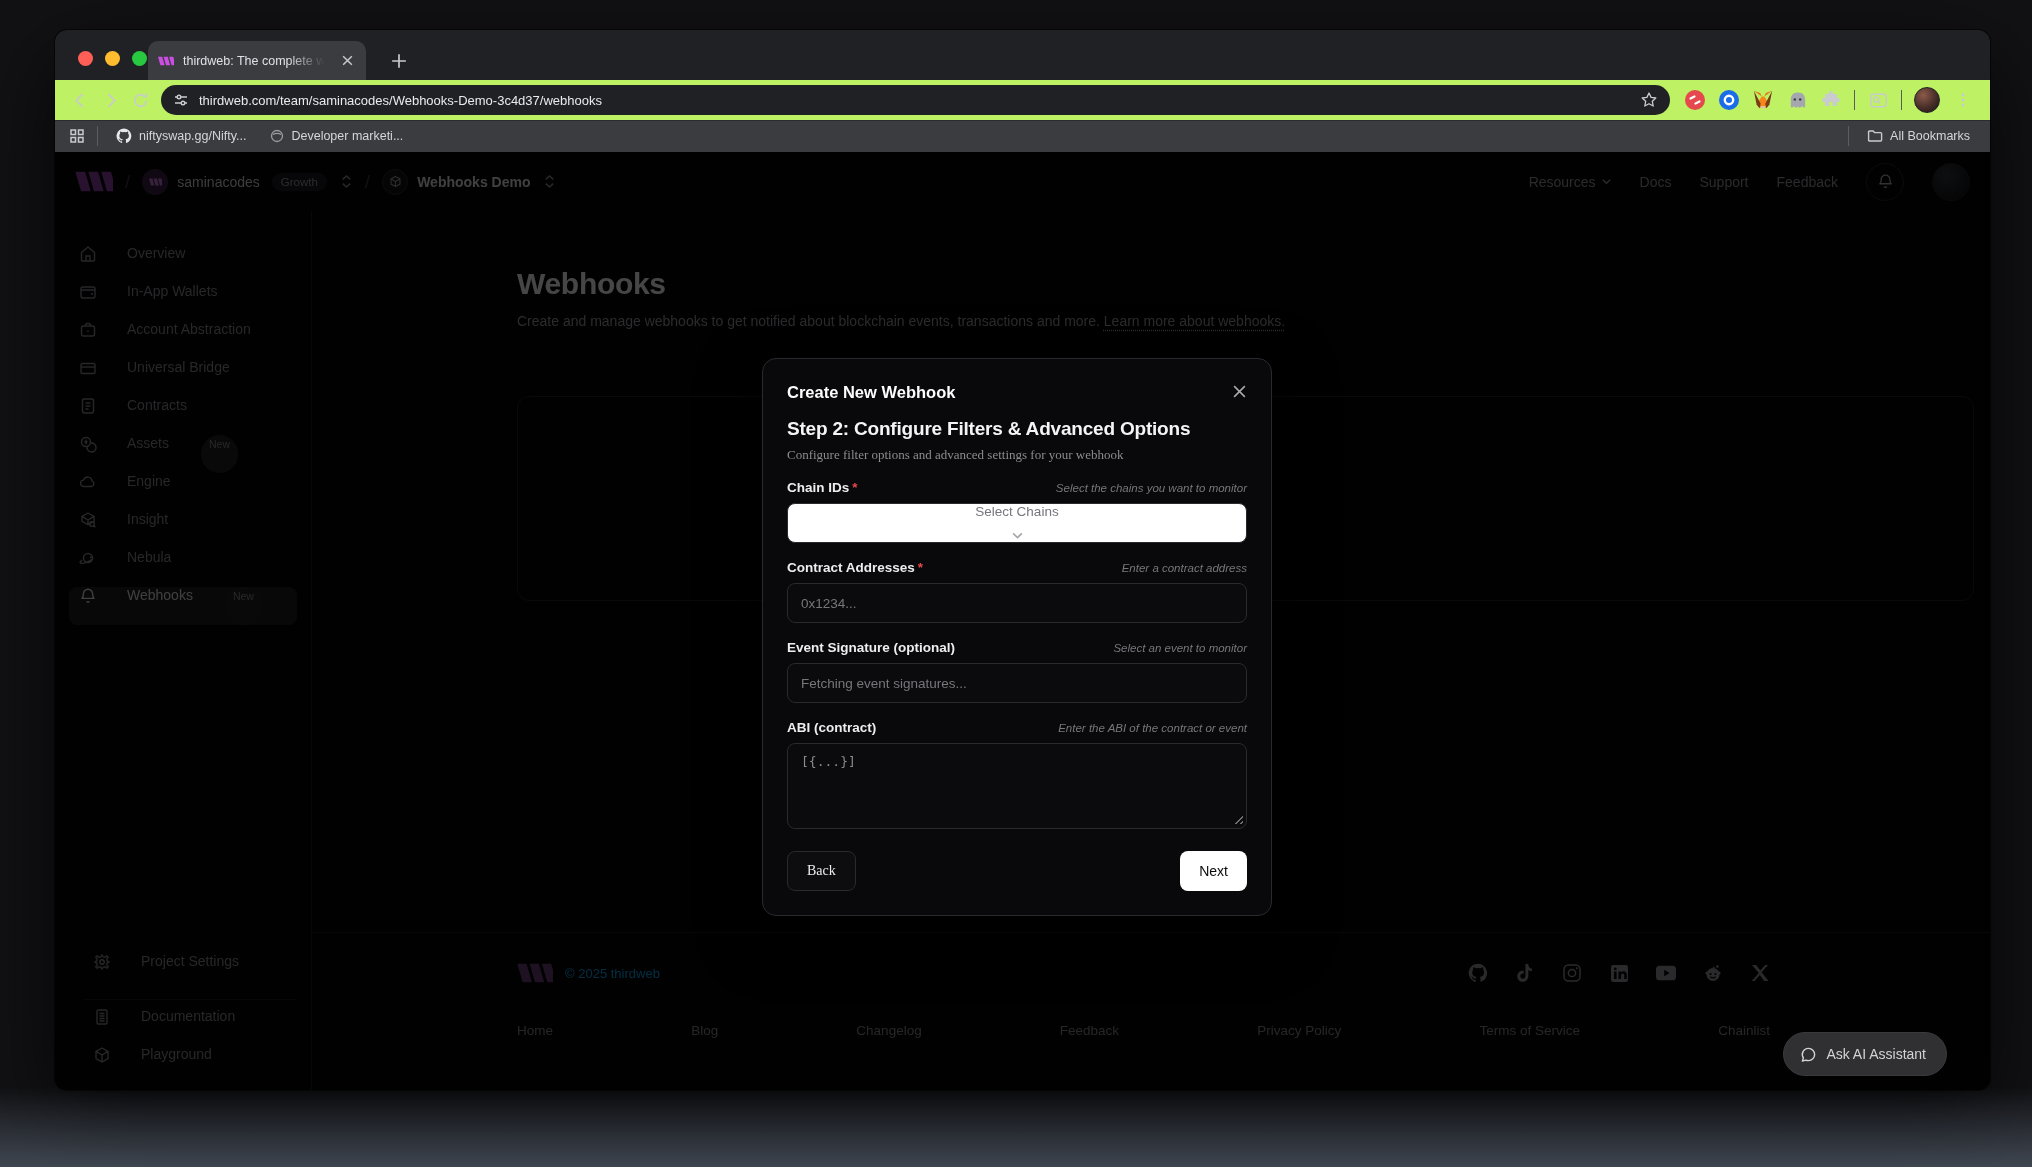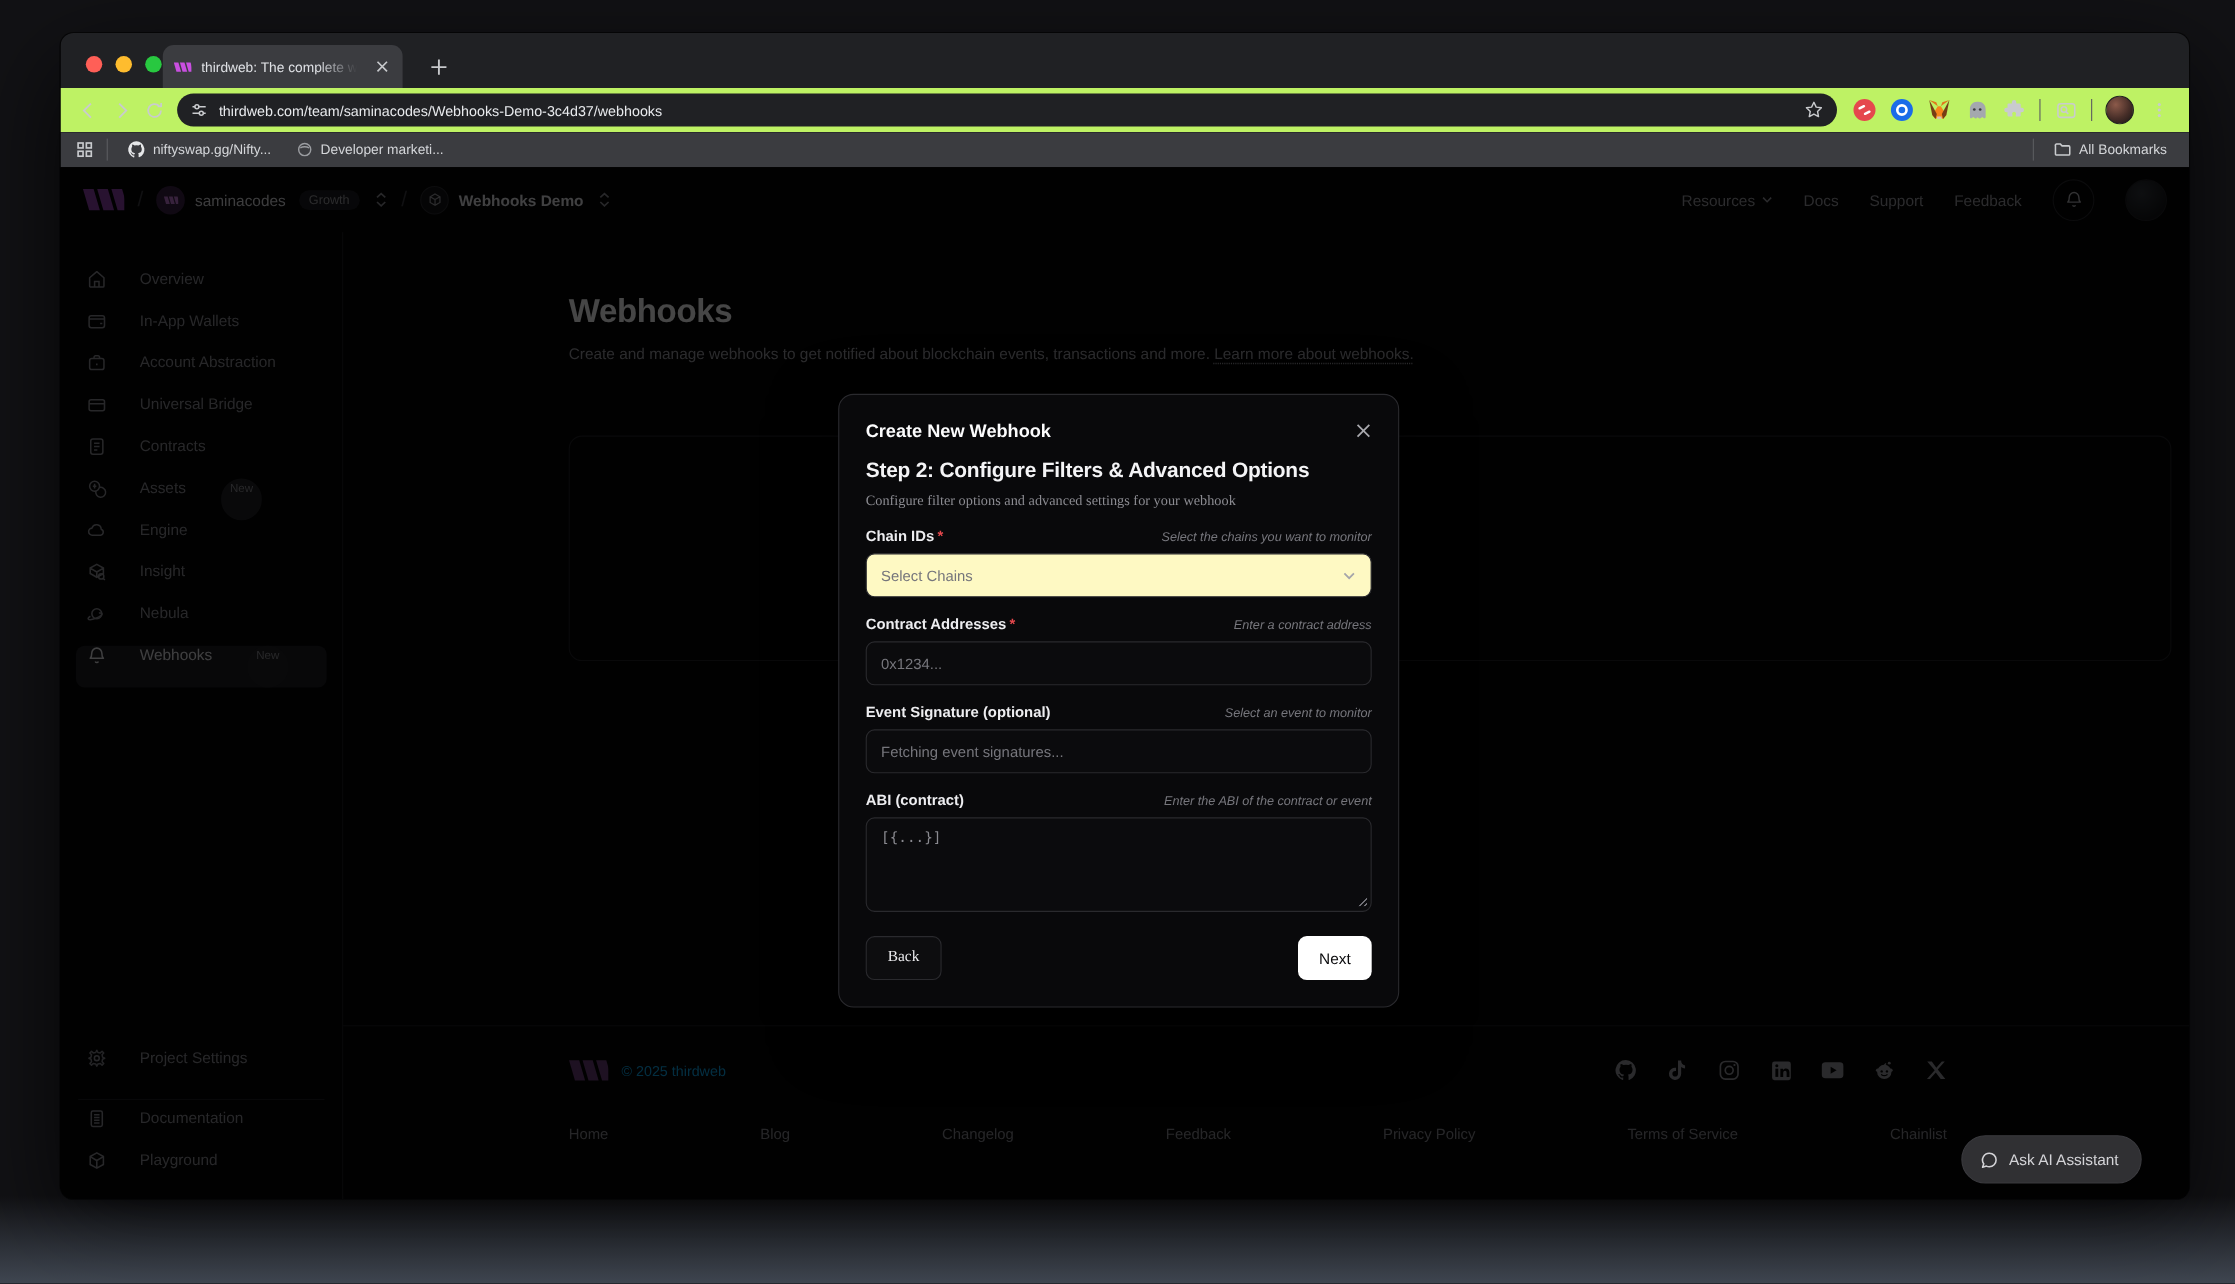--- a/index.html
+++ b/index.html
@@ -80,21 +80,21 @@
     background:radial-gradient(circle at 38% 32%, #33373d, #16171a 72%); border:1px solid #222226; }
 
   .site-body{ position:absolute; top:59px; left:0; right:0; bottom:0; display:flex; }
 
   
   .sidebar{ width:257px; flex:none; border-right:1px solid #1e1e22; padding:34px 14px 0; position:relative; }
   .side-item{ height:38px; display:flex; gap:30px; padding:0 10px; border-radius:8px; color:#8c8c92; font-size:14px; }
   .side-item.active{ background:#1d1d21; color:#e2e2e6; }
   .side-icon{ width:18px; height:18px; display:flex; flex:none; align-items:center; justify-content:center; }
   .new-badge{ font-size:10.5px; color:#8c8c92; background:#222226; border-radius:99px; padding:3px 8px; margin-left:2px; }
-  .side-bottom{ position:absolute; left:14px; right:14px; bottom:6px; }
+  .side-bottom{ position:absolute; left:28px; right:14px; bottom:6px; }
   .side-div{ border-top:1px solid #1e1e22; margin:8px 2px; }
 
   
   .main{ flex:1; position:relative; min-width:0; }
   .content{ padding:56px 16px 0 205px; }
   .page-title{ font-size:30px; font-weight:700; color:#fafafa; letter-spacing:-.3px; }
   .page-desc{ margin-top:12px; font-size:14px; color:#9b9ba1; }
   .page-desc a{ color:#9b9ba1; text-decoration:underline dotted; text-underline-offset:4px; }
   .empty-card{ margin:67px 16px 0 205px; height:205px; border:1px solid #222226; border-radius:12px; }
 
@@ -128,21 +128,21 @@
   .step-title{ margin-top:16px; font-size:19px; font-weight:700; color:#f4f4f6; letter-spacing:-.2px; }
   .step-sub{ margin-top:7px; font-size:13px; color:#8b8b91;font-family:Liberation Serif, serif; }
   .field{ margin-top:17px; }
   .field-row{ display:flex; align-items:baseline; justify-content:space-between; }
   .f-label{ font-size:13.5px; font-weight:600; color:#ededf0; }
   .req{ color:#e5484d; margin-left:3px; }
   .f-helper{ font-size:11.5px; color:#76767c;font-style:italic; }
   .f-select{
     margin-top:8px; height:40px; border:1px solid #2a2a2e; border-radius:8px;
     display:flex; align-items:center; justify-content:space-between; padding:0 13px;
-    font-size:13.5px; color:#76767c; background:#fef9c3;
+    font-size:13.5px; color:#76767c; background:#ffffff;flex-direction:column;
   }
   .f-input{
     margin-top:8px; height:40px; width:100%; border:1px solid #2a2a2e; border-radius:8px;
     background:#0b0b0d; padding:0 13px; font-size:13.5px; color:#e5e5e8; outline:none;
     font-family:"Liberation Sans", sans-serif;
   }
   .f-input::placeholder{ color:#76767c; opacity:1; }
   .abi-wrap{ position:relative; margin-top:8px; }
   .f-textarea{
     display:block; height:86px; width:100%; border:1px solid #2a2a2e; border-radius:8px;

